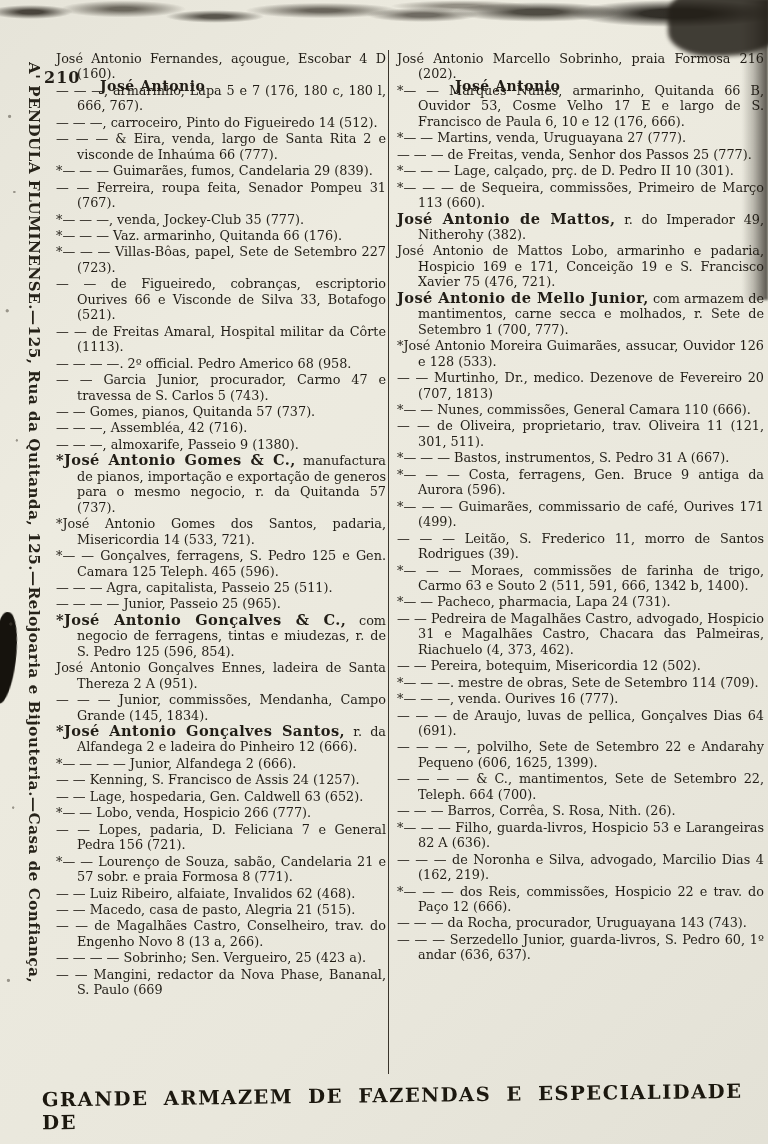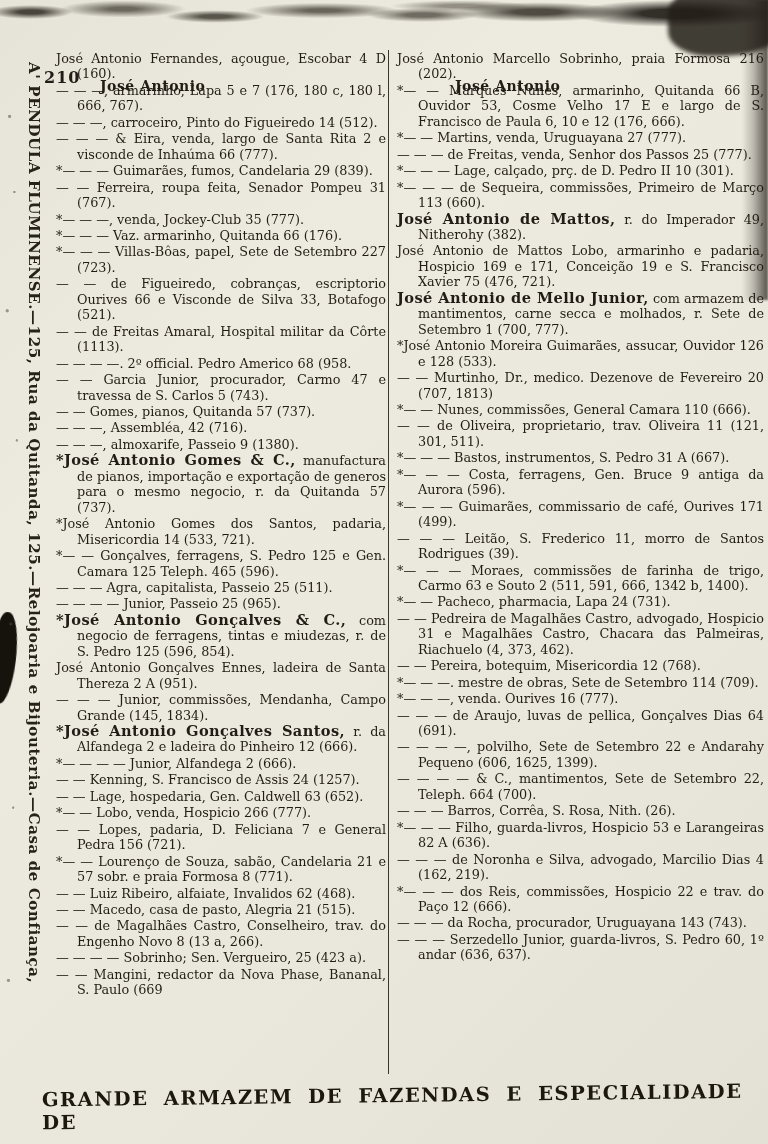--- a/index.html
+++ b/index.html
@@ -212,21 +212,21 @@
         <p class="entry"><b class="e-bold"></b><span>*— — — Guimarães, commissario de café, Ourives 171 (499).</span></p>
 
         <p class="entry"><b class="e-bold"></b><span>— — — Leitão, S. Frederico 11, morro de Santos Rodrigues (39).</span></p>
 
         <p class="entry"><b class="e-bold"></b><span>*— — — Moraes, commissões de farinha de trigo, Carmo 63 e Souto 2 (511, 591, 666, 1342 b, 1400).</span></p>
 
         <p class="entry"><b class="e-bold"></b><span>*— — Pacheco, pharmacia, Lapa 24 (731).</span></p>
 
         <p class="entry"><b class="e-bold"></b><span>— — Pedreira de Magalhães Castro, advogado, Hospicio 31 e Magalhães Castro, Chacara das Palmeiras, Riachuelo (4, 373, 462).</span></p>
 
-        <p class="entry"><b class="e-bold"></b><span>— — Pereira, botequim, Misericordia 12 (768).</span></p>
+        <p class="entry"><b class="e-bold"></b><span>— — Pereira, botequim, Misericordia 12 (502).</span></p>
 
         <p class="entry"><b class="e-bold"></b><span>*— — —. mestre de obras, Sete de Setembro 114 (709).</span></p>
 
         <p class="entry"><b class="e-bold"></b><span>*— — —, venda. Ourives 16 (777).</span></p>
 
 
         <p class="entry"><b class="e-bold"></b><span>— — — de Araujo, luvas de pellica, Gonçalves Dias 64 (691).</span></p>
 
         <p class="entry"><b class="e-bold"></b><span>— — — —, polvilho, Sete de Setembro 22 e Andarahy Pequeno (606, 1625, 1399).</span></p>
 

